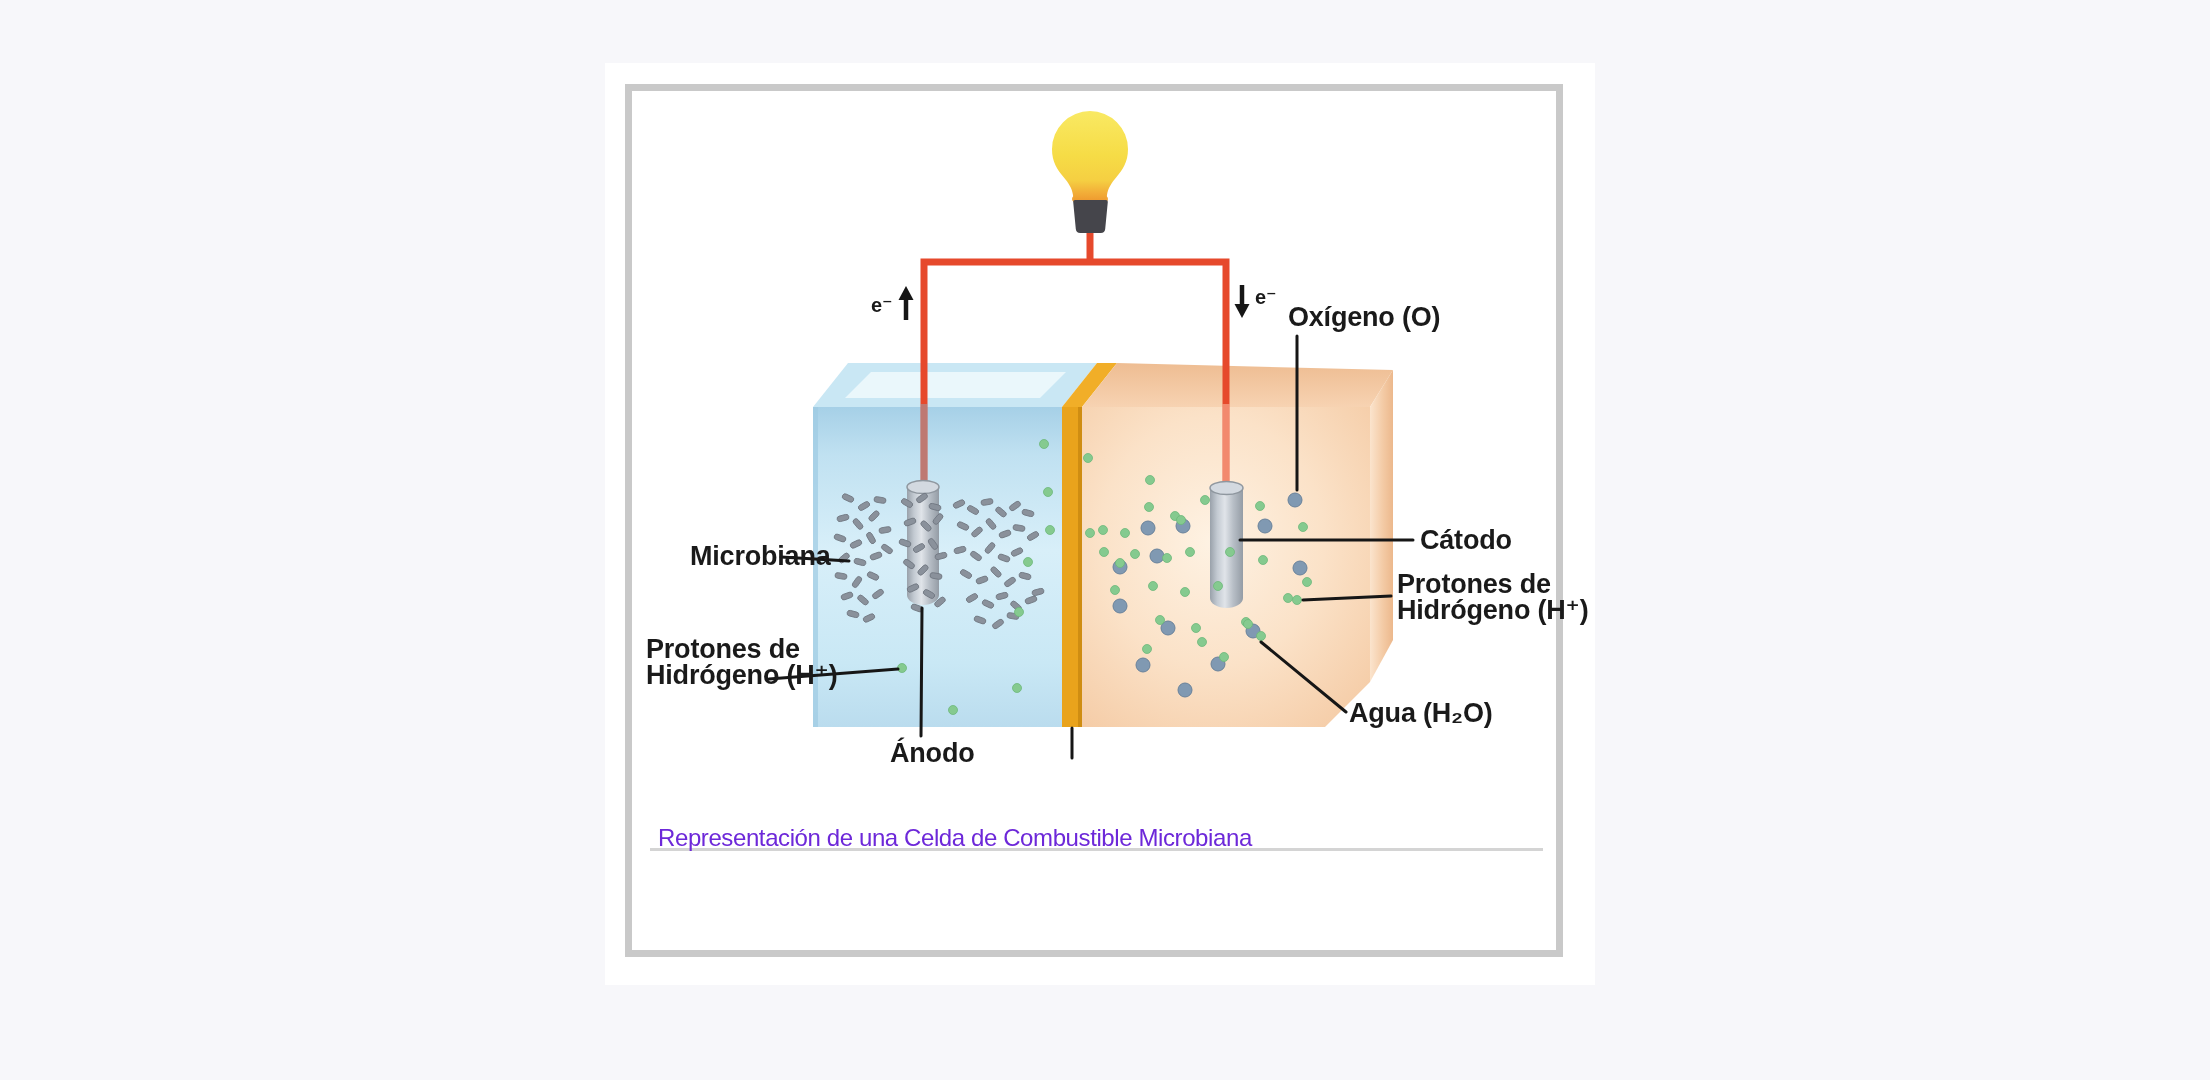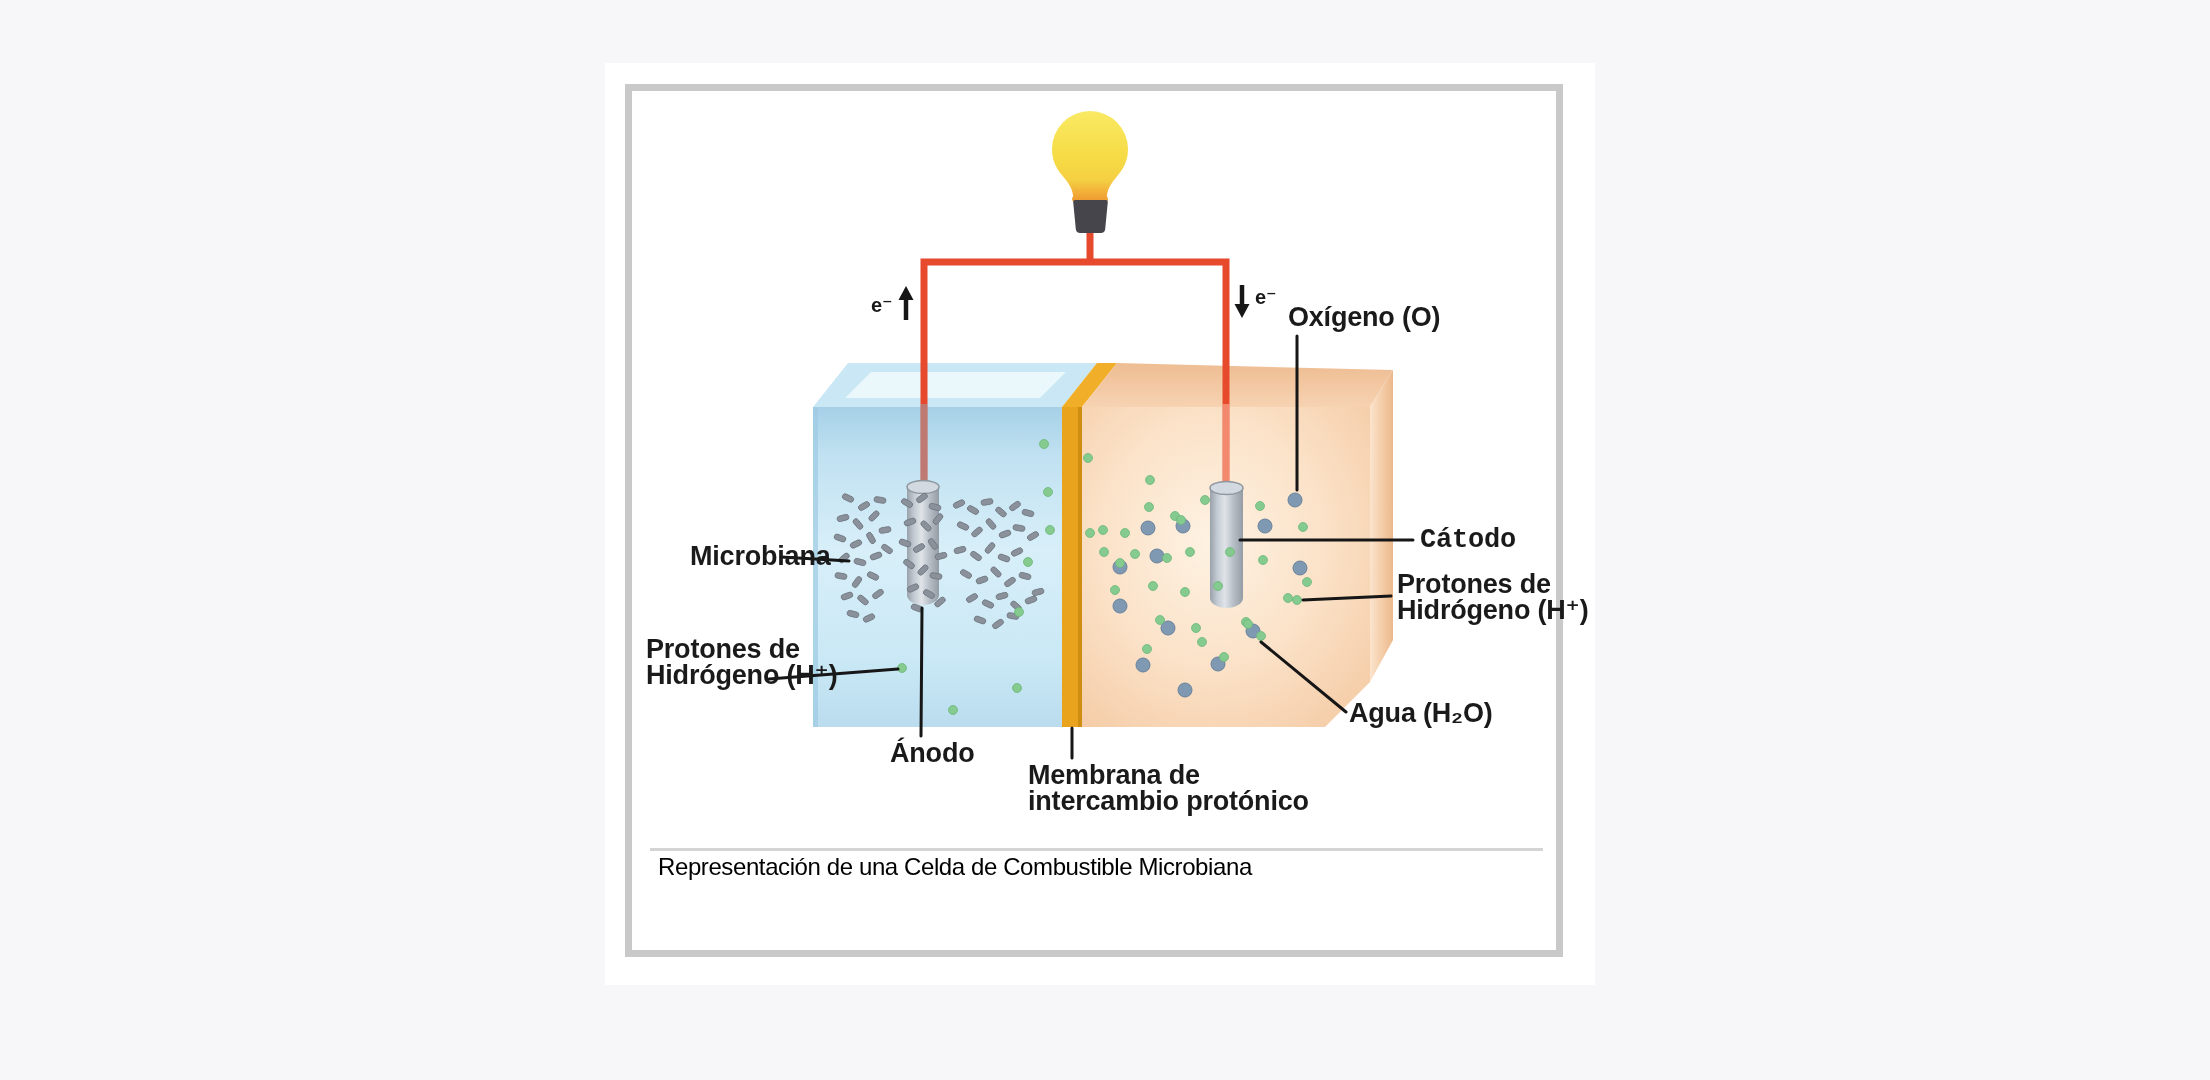--- a/index.html
+++ b/index.html
@@ -22,33 +22,33 @@
   .lbl{
     position:absolute;color:var(--label_text,#1a1a1a);
     font-size:27px;font-weight:bold;line-height:26px;white-space:nowrap;
     letter-spacing:-0.2px;
   }
   .lbl-bacterias{left:690px;top:543px;}
   .lbl-protones-izq{left:646px;top:636px;}
   .lbl-anodo{left:890px;top:740px;text-align:center;}
   .lbl-membrana{left:1028px;top:762px;}
   .lbl-oxigeno{left:1288px;top:304px;}
-  .lbl-catodo{left:1420px;top:527px;font-family:Liberation Mono, monospace;}
+  .lbl-catodo{left:1420px;top:527px;}
   .lbl-protones-der{left:1397px;top:571px;}
   .lbl-agua{left:1349px;top:700px;}
   .lbl-e-left{left:871px;top:292px;font-size:20px;}
   .lbl-e-right{left:1255px;top:284px;font-size:20px;}
   .divider{
     position:absolute;left:650px;top:848px;width:893px;height:3px;
     background:var(--divider,#d4d4d4);
   }
   .caption{
-    position:absolute;left:658px;top:853px;
+    position:absolute;left:658px;top:824px;
     font-size:24px;font-weight:normal;letter-spacing:-0.4px;
-    color:#000000;white-space:nowrap;
+    color:#6d28d9;white-space:nowrap;
   }
 </style>
 </head>
 <body>
 
 <div class="stage">
 
   <div class="backdrop"></div>
 
   <div class="panel"></div>
@@ -285,24 +285,20 @@
 
   <div class="lbl lbl-bacterias">Microbiana</div>
 
   <div class="lbl lbl-protones-izq">
     <div>Protones de</div>
     <div>Hidrógeno (H⁺)</div>
   </div>
 
   <div class="lbl lbl-anodo">Ánodo</div>
 
-  <div class="lbl lbl-membrana">
-    <div>Membrana de</div>
-    <div>intercambio protónico</div>
-  </div>
 
   <div class="lbl lbl-oxigeno">Oxígeno (O)</div>
 
   <div class="lbl lbl-catodo">Cátodo</div>
 
   <div class="lbl lbl-protones-der">
     <div>Protones de</div>
     <div>Hidrógeno (H⁺)</div>
   </div>
 

